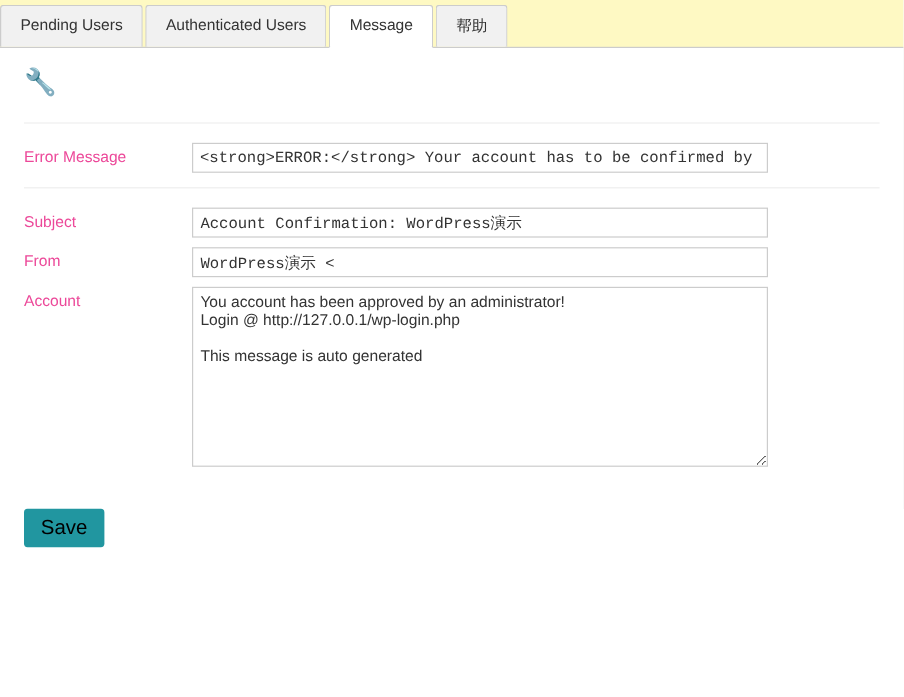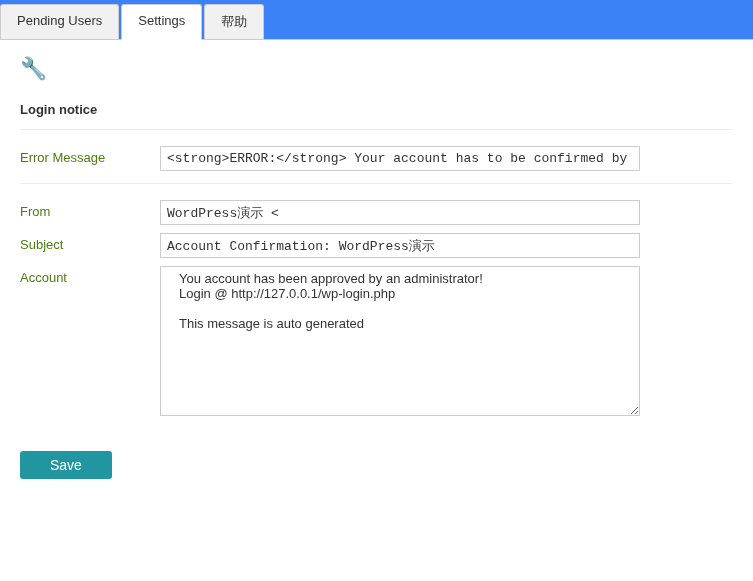--- a/index.html
+++ b/index.html
@@ -12,21 +12,21 @@
     .wrap {
       background: #fff;
       width: 753px;
       min-height: 581px;
       padding: 0;
     }
     
     .tabs {
       display: flex;
       border-bottom: 1px solid #ccc;
-      background: #3b82f6;
+      background: #fef9c3;
     }
     .tab {
       padding: 8px 16px;
       cursor: pointer;
       border: 1px solid #ccc;
       border-bottom: none;
       background: #f1f1f1;
       color: #333;
       font-size: 13px;
       margin-right: 2px;
@@ -65,121 +65,121 @@
       margin-top: 16px;
     }
     .form-table {
       width: 100%;
       border-collapse: collapse;
     }
     .form-table tr td:first-child {
       width: 140px;
       vertical-align: top;
       padding: 8px 10px 8px 0;
-      color: #4d7c0f;
+      color: #ec4899;
       font-size: 13px;
     }
     .form-table tr td:last-child {
       padding: 4px 0;
     }
     .form-table input[type="text"] {
       width: 100%;
       max-width: 480px;
       border: 1px solid #ccc;
       padding: 4px 6px;
       font-size: 13px;
       font-family: 'Courier New', monospace;
       color: #333;
     }
     .form-table textarea {
       width: 100%;
       max-width: 480px;
       border: 1px solid #ccc;
-      padding: 4px 18px;
+      padding: 4px 6px;
       font-size: 13px;
       font-family: Arial, sans-serif;
       color: #333;
       resize: vertical;
       height: 150px;
     }
     .error-input {
       width: 480px;
       border: 1px solid #ccc;
       padding: 4px 6px;
       font-size: 12px;
       font-family: 'Courier New', monospace;
       color: #333;
     }
     .save-btn {
       background: #2196a0;
-      color: #ffffff;
+      color: #000000;
       border: none;
-      padding: 6px 30px;
-      font-size: 14px;
+      padding: 6px 14px;
+      font-size: 17px;
       cursor: pointer;
       border-radius: 3px;
       margin-top: 20px;
     }
     .divider {
       border: none;
       border-top: 1px solid #eee;
       margin: 4px 0 12px 0;
     }
     .section-block {
       margin-bottom: 8px;
     }
   </style>
 </head>
 <body>
 
 <div class="wrap">
 
   <div class="tabs">
     <div class="tab">Pending Users</div>
-    <div class="tab active">Settings</div>
+    <div class="tab">Authenticated Users</div>
+    <div class="tab active">Message</div>
     <div class="tab">帮助</div>
   </div>
 
   <div class="page-content">
     
     <div class="page-title">
       <span class="tool-icon">🔧</span>
     </div>
 
     
     <div class="section-block">
-      <div class="section-title">Login notice</div>
       <hr class="divider">
       <table class="form-table">
         <tbody>
             <tr>
           <td>Error Message</td>
           <td>
             <input type="text" class="error-input" value="&lt;strong&gt;ERROR:&lt;/strong&gt; Your account has to be confirmed by an administrator before" style="">
           </td>
         </tr>
       </tbody>
         </table>
     </div>
 
     
     <div class="section-block">
       <hr class="divider">
       <table class="form-table">
         <tbody>
             <tr>
+          <td>Subject</td>
+          <td>
+            <input type="text" value="Account Confirmation: WordPress演示" style="">
+          </td>
+        </tr>
+        <tr>
           <td>From</td>
           <td>
             <input type="text" value="WordPress演示 &lt;" style="">
-          </td>
-        </tr>
-        <tr>
-          <td>Subject</td>
-          <td>
-            <input type="text" value="Account Confirmation: WordPress演示" style="">
           </td>
         </tr>
         <tr>
           <td>Account</td>
           <td>
             <textarea style="">You account has been approved by an administrator!
 Login @ http://127.0.0.1/wp-login.php
 
 This message is auto generated</textarea>
           </td>

